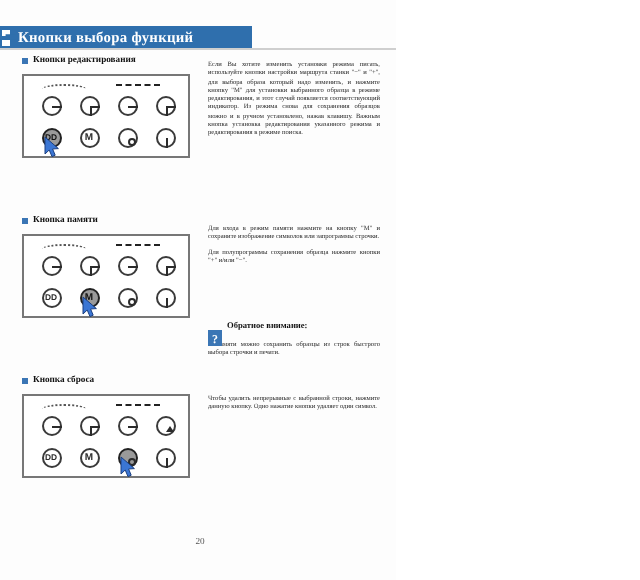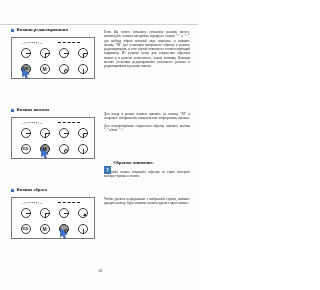--- a/index.html
+++ b/index.html
@@ -153,20 +153,24 @@
   .pageno{
     position:absolute;left:0;top:268px;width:200px;text-align:center;
     font-size:4.6px;color:#555;font-family:"Liberation Serif",serif;
   }
 </style>
 </head>
 <body>
 
 <div class="page">
 
+  <div class="header">
+    <div class="header-tab"></div>
+    <div class="header-title">Кнопки выбора функций</div>
+  </div>
   <div class="rule"></div>
   <div class="edge"></div>
 
   <div class="section sec1">
     <div class="sub">
       <span class="bullet"></span>
       <span class="sub-label">Кнопки редактирования</span>
     </div>
     <div class="panel">
       <div class="arc"></div>

